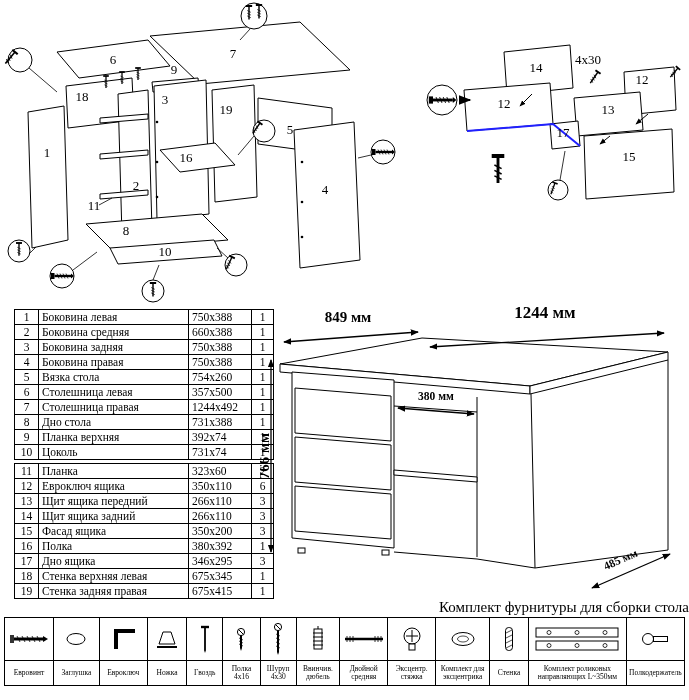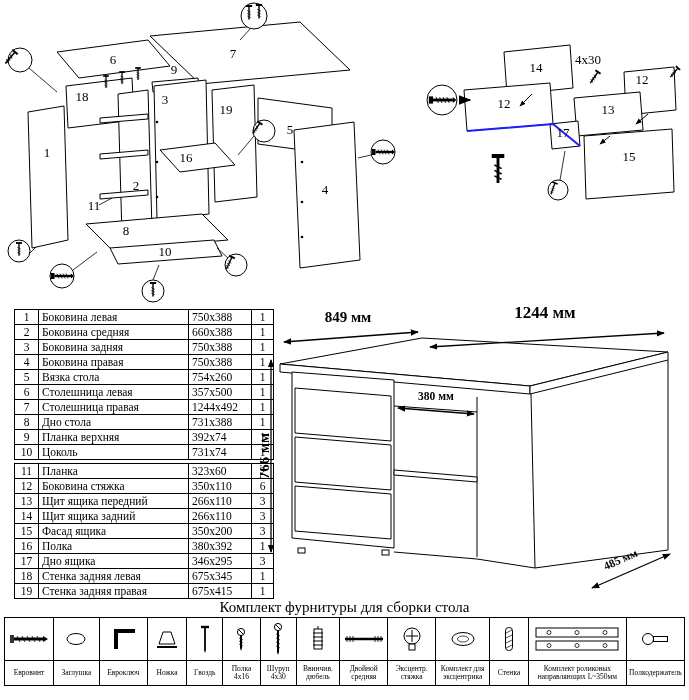--- a/index.html
+++ b/index.html
@@ -14,21 +14,21 @@
   .dim{font-weight:bold;fill:#000;text-anchor:middle;font-family:"Liberation Serif",serif}
   .dimline{stroke:#000;stroke-width:1.3;fill:none}
   .blue{stroke:#2020ff;stroke-width:2;fill:none}
   .parts-table{border-collapse:collapse}
   .parts-table td{border:1px solid #000;font-size:11.5px;line-height:13px;height:14px;
                   padding:0 3px;white-space:nowrap}
   .c-num{width:17px;text-align:center}
   .c-name{width:143px}
   .c-size{width:56px}
   .c-qty{width:15px;text-align:center}
-  #hw-caption{top:599px;left:0;width:689px;text-align:center;font-size:15px}
+  #hw-caption{top:599px;left:0;width:689px;text-align:right;font-size:15px}
   #hw-table{border-collapse:collapse;table-layout:fixed;width:681px}
   #hw-table td{border:1px solid #000;text-align:center;padding:0;overflow:hidden}
   .hw-icon-cell{height:42px;vertical-align:middle}
   .hw-icon-cell svg{margin:0 auto}
   .hw-name-cell{font-size:7.5px;line-height:8px;height:22px;vertical-align:middle;
                 padding:1px !important;word-wrap:break-word}
   .hw-qty-cell{font-size:11.5px;height:15px}
 </style>
 </head>
 <body>
@@ -258,21 +258,21 @@
 
         <tr>
           <td class="c-num">11</td>
           <td class="c-name">Планка</td>
           <td class="c-size">323x60</td>
           <td class="c-qty">2</td>
         </tr>
 
         <tr>
           <td class="c-num">12</td>
-          <td class="c-name">Боковина стяжка</td>
+          <td class="c-name">Евроключ ящика</td>
           <td class="c-size">350x110</td>
           <td class="c-qty">6</td>
         </tr>
 
         <tr>
           <td class="c-num">13</td>
           <td class="c-name">Щит ящика передний</td>
           <td class="c-size">266x110</td>
           <td class="c-qty">3</td>
         </tr>
@@ -300,21 +300,21 @@
 
         <tr>
           <td class="c-num">17</td>
           <td class="c-name">Дно ящика</td>
           <td class="c-size">346x295</td>
           <td class="c-qty">3</td>
         </tr>
 
         <tr>
           <td class="c-num">18</td>
-          <td class="c-name">Стенка задняя левая</td>
+          <td class="c-name">Стенка верхняя левая</td>
           <td class="c-size">675x345</td>
           <td class="c-qty">1</td>
         </tr>
 
         <tr>
           <td class="c-num">19</td>
           <td class="c-name">Стенка задняя правая</td>
           <td class="c-size">675x415</td>
           <td class="c-qty">1</td>
         </tr>

